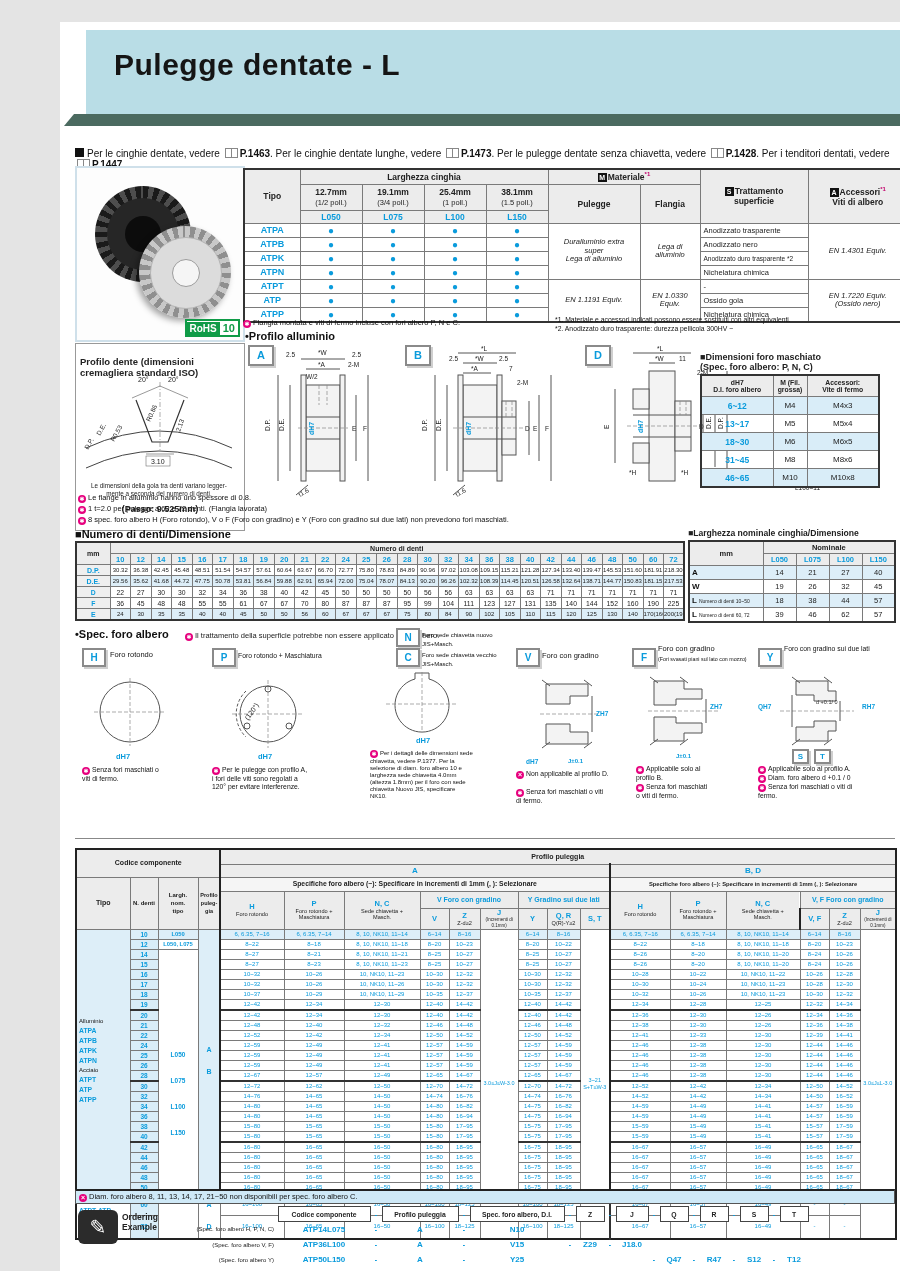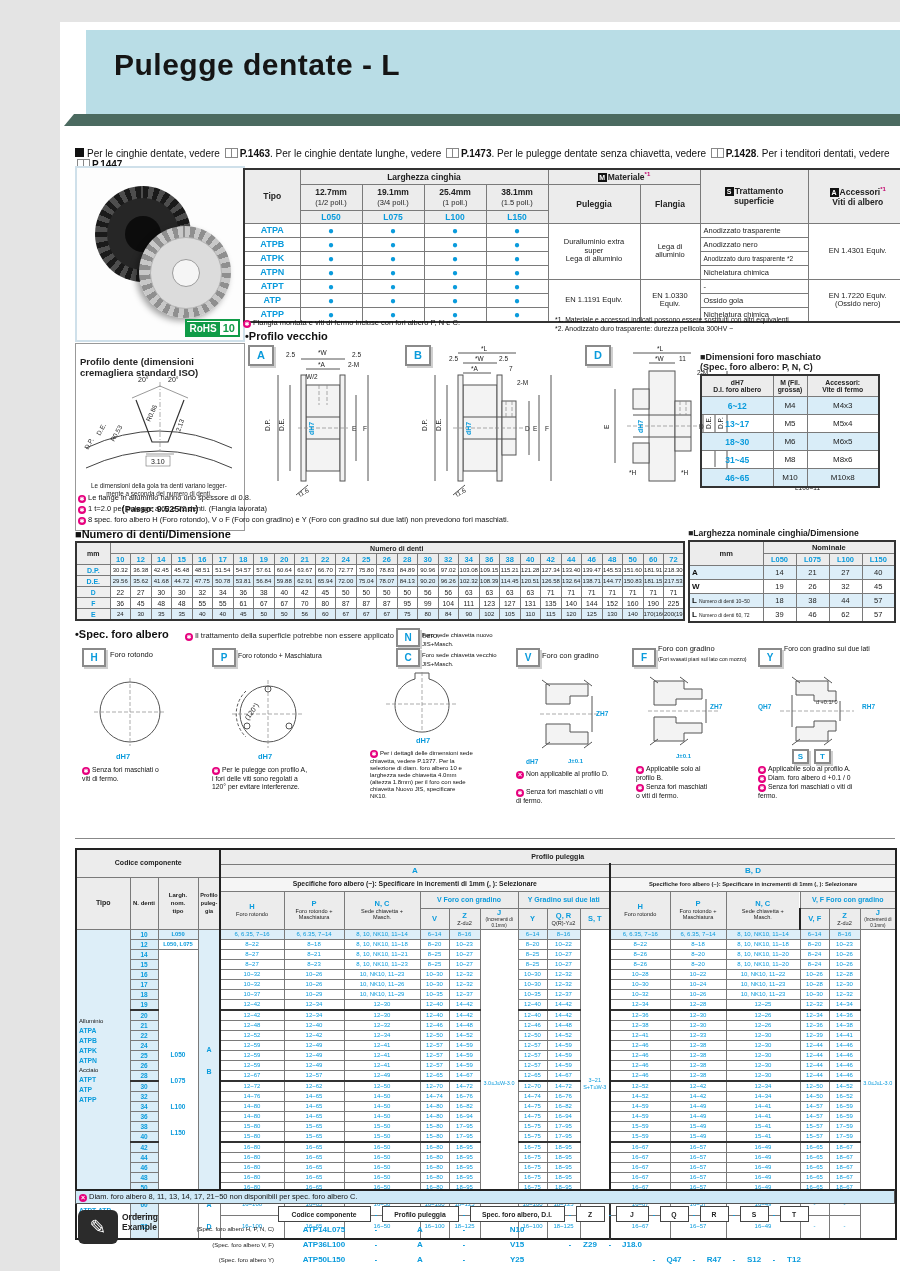--- a/index.html
+++ b/index.html
@@ -39,21 +39,21 @@
   th{font-weight:bold;background:#ececec;}
   
   #spec-table{left:243px;top:168px;width:652px;border:2px solid #333;}
   #spec-table th{font-size:8.5px;padding:0;}
   #spec-table td{font-size:8px;text-align:center;padding:0;height:13px;}
   #spec-table .code-row th{color:#0a9bdc;height:12px;font-size:8.5px;}
   #spec-table .tp{color:#0a9bdc;font-weight:bold;font-size:9px;}
   #spec-table .dot{color:#0a9bdc;font-size:10px;}
   #spec-table .trt{font-size:7.5px;text-align:left;padding-left:3px;}
   #spec-table .s{font-size:6.5px;}
-  #spec-table .mat,#spec-table .acc{font-size:7.5px;line-height:8.5px;}
+  #spec-table .mat,#spec-table .acc{font-size:7.5px;line-height:8.5px;font-style:italic;}
   .badge{display:inline-block;background:#111;color:#fff;font-size:7px;font-weight:bold;
          width:9px;height:9px;line-height:9px;text-align:center;vertical-align:0;margin-right:1px;}
   .sup{font-size:6px;color:#c2006b;vertical-align:super;}
   #spec-notes-l{left:243px;top:318px;font-size:7.5px;color:#111;}
   #spec-notes-r{left:555px;top:316px;width:340px;font-size:6.8px;line-height:8.5px;color:#111;}
   .picon{display:inline-block;width:8px;height:8px;border-radius:50%;background:#e6007e;color:#fff;
          font-size:6px;line-height:8px;text-align:center;font-weight:bold;margin-right:2px;vertical-align:-1px;}
   .xicon{display:inline-block;width:8px;height:8px;border-radius:50%;background:#e6007e;color:#fff;
          font-size:7px;line-height:8px;text-align:center;font-weight:bold;margin-right:2px;vertical-align:-1px;}
   
@@ -195,21 +195,21 @@
     <th colspan="2"><span class="badge">M</span><span>Materiale</span><span class="sup">*1</span></th>
     <th rowspan="3"><span class="badge">S</span><span>Trattamento
 superficie</span></th>
     <th rowspan="3"><span class="badge">A</span><span>Accessori</span><span class="sup">*1</span><br><span>Viti di albero</span></th>
   </tr>
   <tr style="height:26px">
     <th><span>12.7mm</span><br><span style="font-weight:normal;font-size:7.5px">(1/2 poll.)</span></th>
     <th><span>19.1mm</span><br><span style="font-weight:normal;font-size:7.5px">(3/4 poll.)</span></th>
     <th><span>25.4mm</span><br><span style="font-weight:normal;font-size:7.5px">(1 poll.)</span></th>
     <th><span>38.1mm</span><br><span style="font-weight:normal;font-size:7.5px">(1.5 poll.)</span></th>
-    <th rowspan="2">Puleggia</th>
+    <th rowspan="2">Pulegge</th>
     <th rowspan="2">Flangia</th>
   </tr>
   <tr class="code-row">
     <th>L050</th>
     <th>L075</th>
     <th>L100</th>
     <th>L150</th>
   </tr>
   </tbody>
     <tbody>
@@ -278,21 +278,21 @@
         <td class="dot">●</td>
         <td class="dot">●</td>
         <td class="dot">●</td>
         <td class="trt">Nichelatura chimica</td>
       </tr>
     </tbody>
 </table>
 <div class="abs" id="spec-notes-l"><span class="picon">✱</span><span>Flangia montata e viti di fermo incluse con fori albero P, N e C.</span></div>
 <div class="abs" id="spec-notes-r"><span>*1. Materiale e accessori indicati possono essere sostituiti con altri equivalenti.</span><br><span>*2. Anodizzato duro trasparente: durezza pellicola 300HV ~</span></div>
 
-<div class="abs heading" id="h-profilo">•Profilo vecchio</div>
+<div class="abs heading" id="h-profilo">•Profilo alluminio</div>
 
 <div class="abs" id="dente-box">
   <div class="ttl">Profilo dente (dimensioni
 cremagliera standard ISO)</div>
   <svg width="158" height="112" viewBox="0 0 158 112">
     <path d="M6,78 Q79,44 152,78" fill="none" stroke="#444" stroke-width="1"></path>
     <path d="M6,98 Q79,64 152,98" fill="none" stroke="#444" stroke-width="1"></path>
     <path d="M56,30 L72,72 L88,72 L104,30" fill="none" stroke="#333" stroke-width="1.2"></path>
     <line x1="80" y1="12" x2="80" y2="80" stroke="#777" stroke-width=".6" stroke-dasharray="5 2 1 2"></line>
     <line x1="80" y1="16" x2="52" y2="28" stroke="#555" stroke-width=".6"></line>

